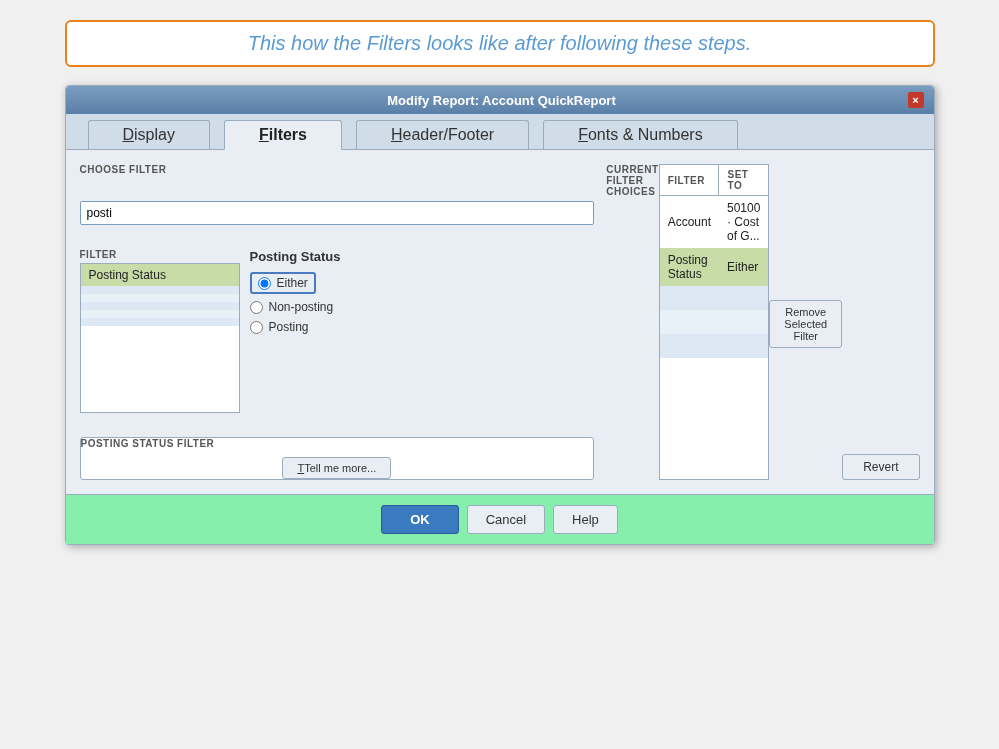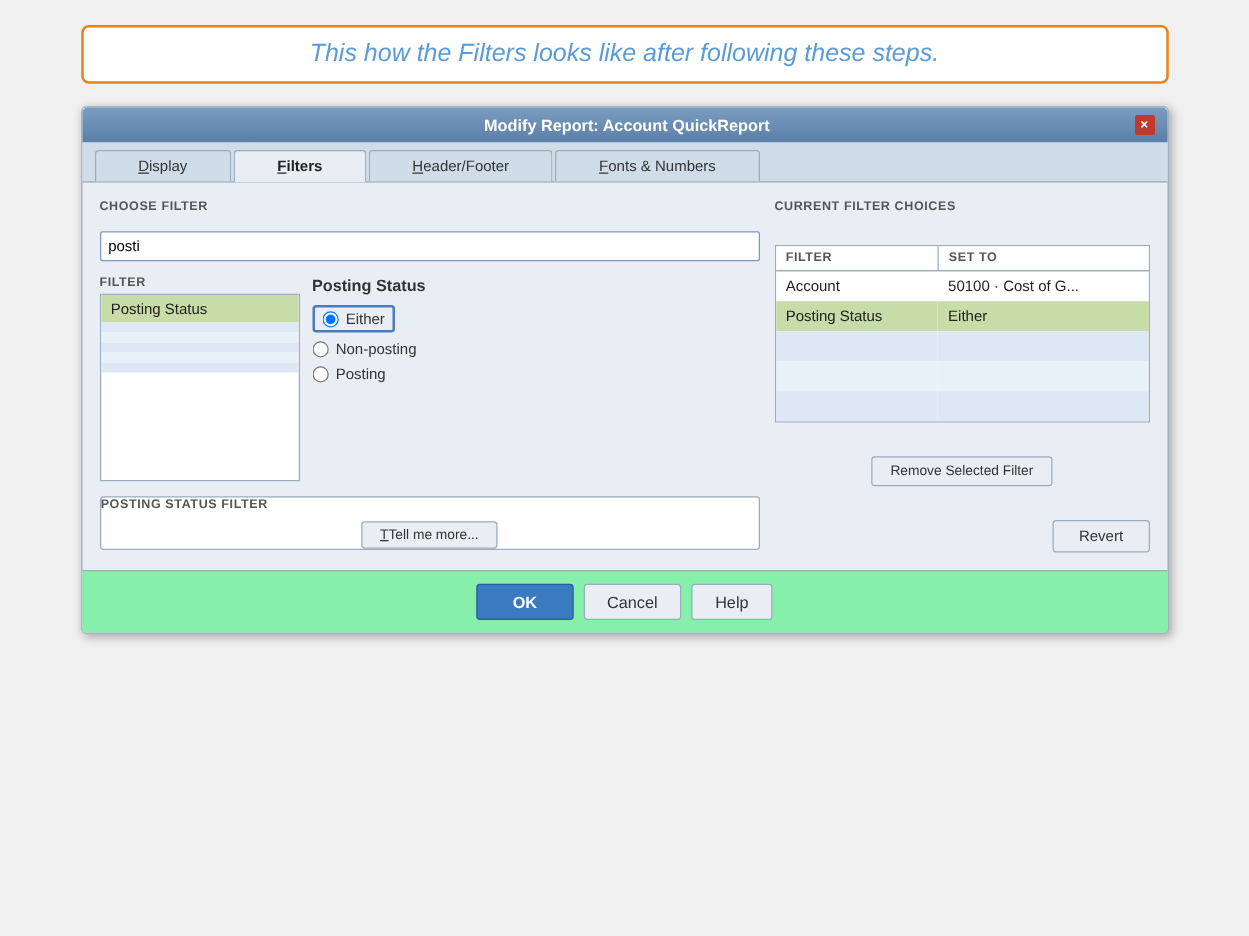--- a/index.html
+++ b/index.html
@@ -78,27 +78,28 @@
     
     .tab-row {
       display: flex;
       background: #d0dce8;
       padding: 6px 10px 0 10px;
       gap: 2px;
       border-bottom: 1px solid #9aacbe;
     }
     .tab {
       padding: 5px 34px;
-      font-size: 12px;
+      font-size: 16px;
       cursor: pointer;
       border: 1px solid #9aacbe;
       border-bottom: none;
       border-radius: 3px 3px 0 0;
       background: #d0dce8;
       color: #333;
+      margin-left: 12px;
     }
     .tab.active {
       background: #e8eef4;
       font-weight: bold;
       color: #222;
       border-bottom: 1px solid #e8eef4;
       margin-bottom: -1px;
     }
     .tab-underline {
       text-decoration: underline;
@@ -109,21 +110,21 @@
       padding: 14px;
       display: flex;
       gap: 12px;
     }
 
     
     .left-panel {
       flex: 1;
       display: flex;
       flex-direction: column;
-      gap: 12px;
+      gap: 24px;
     }
 
     .choose-filter-label {
       font-size: 10px;
       font-weight: bold;
       color: #555;
       letter-spacing: 0.5px;
       text-transform: uppercase;
       margin-bottom: 2px;
     }
@@ -241,22 +242,22 @@
       cursor: pointer;
     }
     .tell-me-more-underline {
       text-decoration: underline;
     }
 
     
     .right-panel {
       flex: 0 0 300px;
       display: flex;
-      flex-direction: column;
-      gap: 23px;
+      flex-direction: row;
+      gap: 0;
     }
     .current-filter-label {
       font-size: 10px;
       font-weight: bold;
       color: #555;
       letter-spacing: 0.5px;
       text-transform: uppercase;
       margin-bottom: 2px;
     }
 

